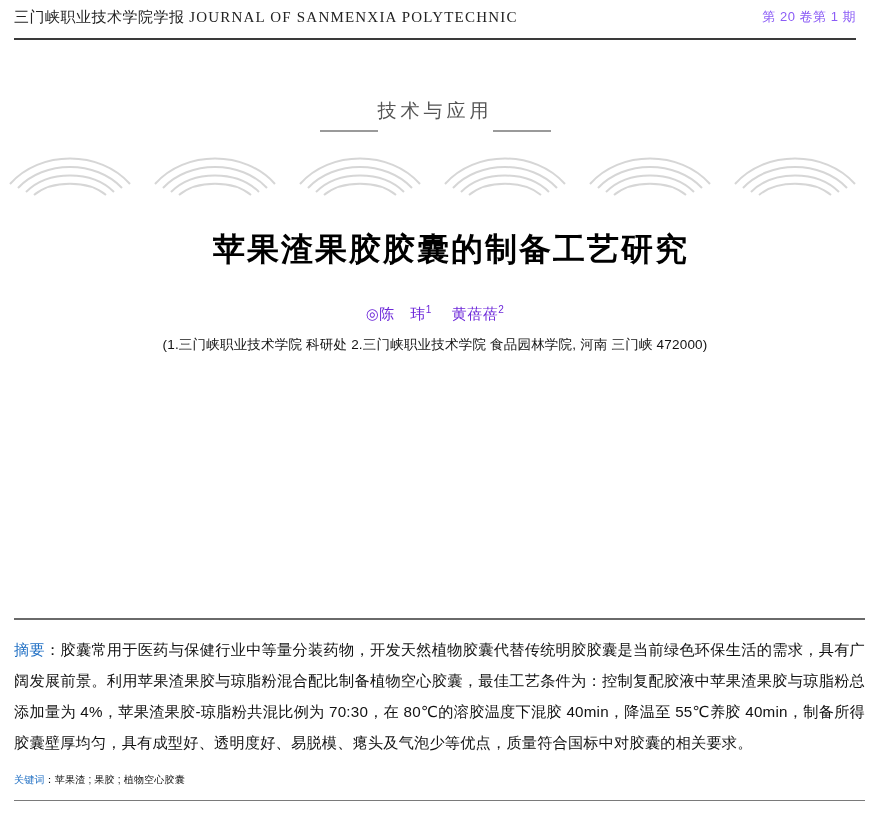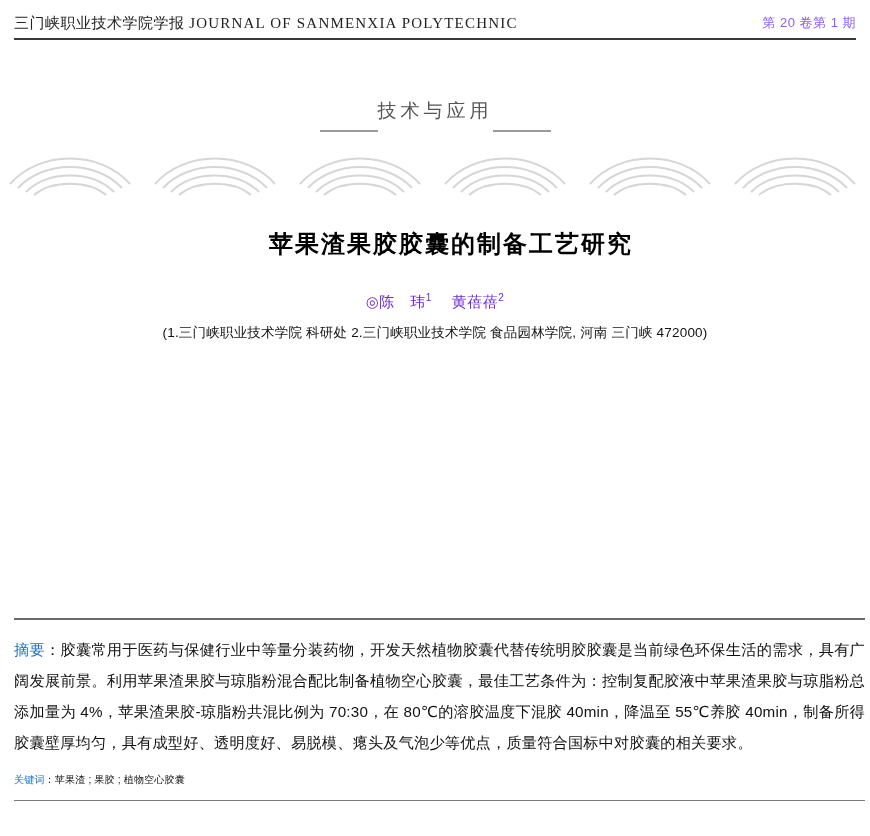--- a/index.html
+++ b/index.html
@@ -17,21 +17,20 @@
   }
 
   
   .running-head {
     position: absolute;
     top: 8px;
     left: 14px;
     right: 14px;
     height: 30px;
     display: flex;
-    align-items: center;
     justify-content: space-between;
   }
   .rh-left {
     font-size: 15px;
     letter-spacing: 0.5px;
     color: #232323;
     white-space: nowrap;
     font-family: "Liberation Sans", "DejaVu Sans", sans-serif;
   }
   .rh-left .en {
@@ -96,21 +95,21 @@
   
   .title-block {
     position: absolute;
     top: 228px;
     left: 0;
     right: 0;
     text-align: center;
   }
   .paper-title {
     font-family: "Liberation Sans", "DejaVu Sans", sans-serif;
-    font-size: 24px;
+    font-size: 32px;
     font-weight: bold;
     letter-spacing: 2px;
     color: #000000;
     padding-left: 32px;
   }
   .authors {
     margin-top: 32px;
     font-family: "Liberation Sans", "DejaVu Sans", sans-serif;
     font-size: 15px;
     color: #6d28d9;

